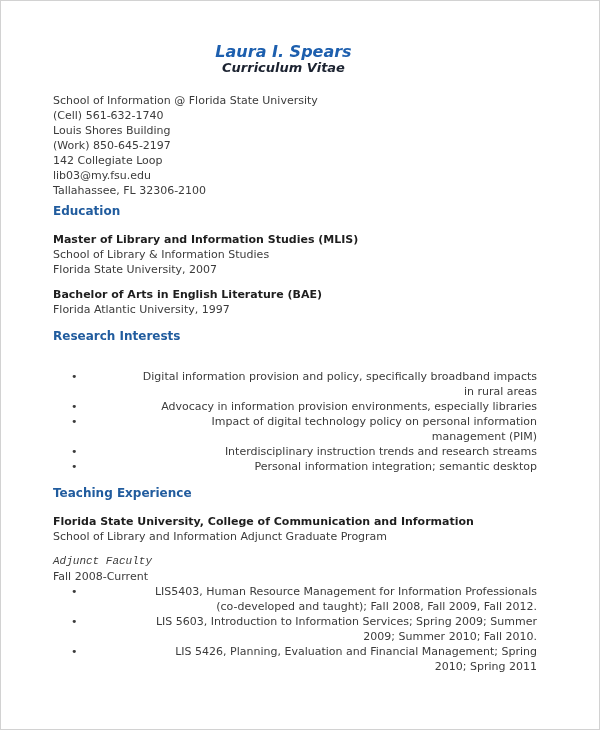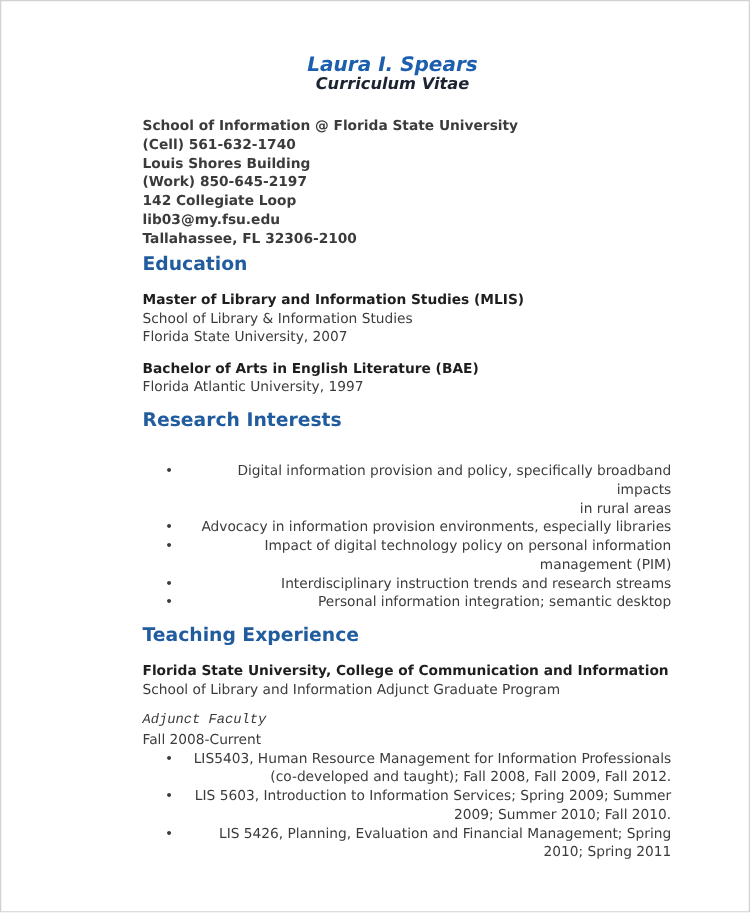--- a/index.html
+++ b/index.html
@@ -8,21 +8,21 @@
     background: #ffffff;
   }
   .page {
     position: relative;
     box-sizing: border-box;
     width: 600px;
     height: 730px;
     overflow: hidden;
     background: #ffffff;
     border: 1px solid #d2d2d2;
-    padding: 34px 62px 0 113px;
+    padding: 34px 62px 0 52px;
     font-family: "DejaVu Sans", "Liberation Sans", sans-serif;
     font-size: 11px;
     line-height: 15px;
     color: var(--body_text, #3B3B3B);
   }
   .doc-header {
     margin: 0 -62px 0 -85px;
     text-align: center;
   }
   .doc-title {
@@ -39,25 +39,24 @@
     line-height: 15px;
     font-weight: bold;
     font-style: italic;
     color: var(--subtitle_color, #1C2331);
   }
   .contact-block {
     margin-top: 18px;
   }
   .contact-line {
     white-space: nowrap;
-    font-weight: bold;
   }
   h2.section-heading {
     margin: 4px 0 12px 0;
-    font-size: 15px;
+    font-size: 12px;
     line-height: 18px;
     font-weight: bold;
     font-style: normal;
     color: var(--heading_blue, #215C9E);
   }
   h2.tight-bottom { margin-bottom: 24px; }
   .entry { margin: 0 0 10px 0; }
   .entry-title {
     font-weight: bold;
     color: var(--bold_text, #1E1E1E);

